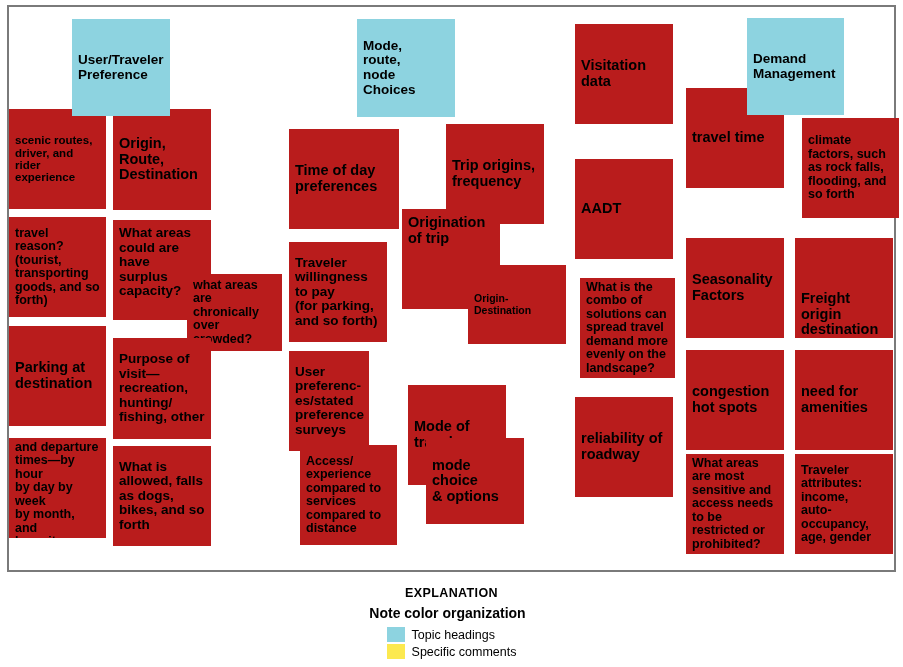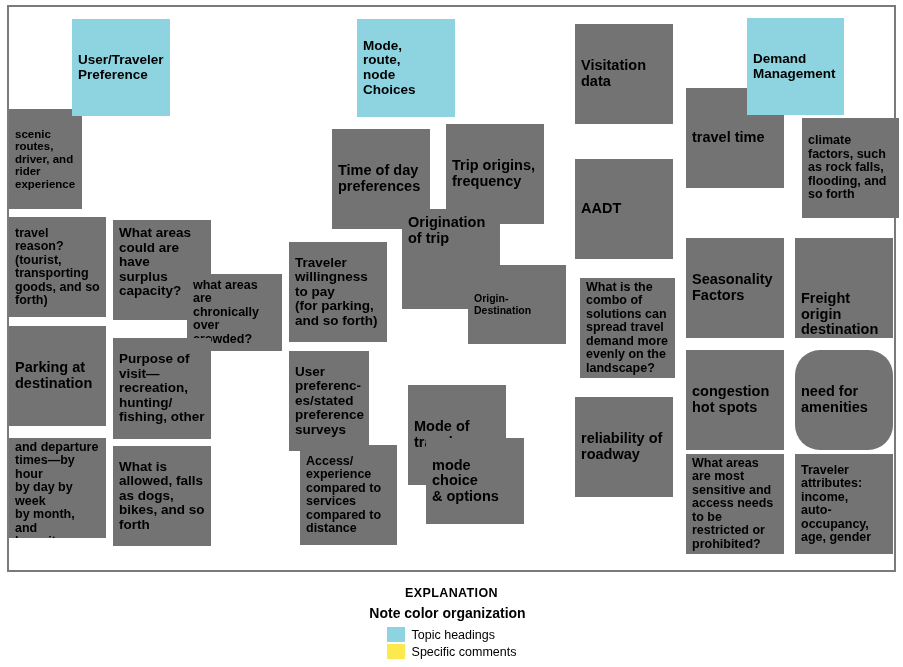--- a/index.html
+++ b/index.html
@@ -33,21 +33,21 @@
     overflow: hidden;
     padding: 0 6px;
     display: flex;
     align-items: center;
   }
   .note .txt {
     display: block;
     width: 100%;
     white-space: pre-line;
   }
-  .yellow { background: #737373; }
+  .yellow { background: #b91c1c; }
   .blue   { background: #8DD3E0; }
   .fs8  { font-size: 10.5px; }
   .fs9  { font-size: 11.5px; }
   .fs10 { font-size: 12.5px; }
   .fs11 { font-size: 13.5px; }
   .fs12 { font-size: 14.5px; }
 
   .al-top { align-items: flex-start; padding-top: 6px; }
 
   
@@ -88,26 +88,30 @@
   }
   #legend .llabel {
     font-size: 12.5px;
     color: #000;
   }
 </style>
 </head>
 <body>
 
 <div id="board">
-    <div class="note yellow fs9" style="left: 0px; top: 102px; width: 73px; height: 100px;">
+    <div class="note yellow fs9" style="left: 0px; top: 102px; width: 97px; height: 100px;">
       <span class="txt">scenic routes,
 driver, and rider
 experience</span>
     </div>
-    <div class="note yellow fs12" style="left: 280px; top: 122px; width: 98px; height: 100px; margin-left: 43px;">
+    <div class="note yellow fs12" style="left: 104px; top: 102px; width: 98px; height: 101px;">
+      <span class="txt">Origin, Route,
+Destination</span>
+    </div>
+    <div class="note yellow fs12" style="left: 280px; top: 122px; width: 110px; height: 100px;">
       <span class="txt">Time of day
 preferences</span>
     </div>
     <div class="note yellow fs12" style="left: 437px; top: 117px; width: 98px; height: 100px;">
       <span class="txt">Trip origins,
 frequency</span>
     </div>
     <div class="note yellow fs12" style="left: 566px; top: 17px; width: 98px; height: 100px;">
       <span class="txt">Visitation
 data</span>
@@ -193,21 +197,21 @@
 surveys</span>
     </div>
     <div class="note yellow fs12" style="left: 399px; top: 378px; width: 98px; height: 100px;">
       <span class="txt">Mode of
 travel</span>
     </div>
     <div class="note yellow fs12" style="left: 677px; top: 343px; width: 98px; height: 100px;">
       <span class="txt">congestion
 hot spots</span>
     </div>
-    <div class="note yellow fs12" style="left: 786px; top: 343px; width: 98px; height: 100px; border-radius: 25px;">
+    <div class="note yellow fs12" style="left: 786px; top: 343px; width: 98px; height: 100px;">
       <span class="txt">need for
 amenities</span>
     </div>
     <div class="note yellow fs12" style="left: 566px; top: 390px; width: 98px; height: 100px;">
       <span class="txt">reliability of
 roadway</span>
     </div>
     <div class="note yellow fs10" style="left: 0px; top: 431px; width: 97px; height: 100px;">
       <span class="txt">Visitor arrival
 and departure

